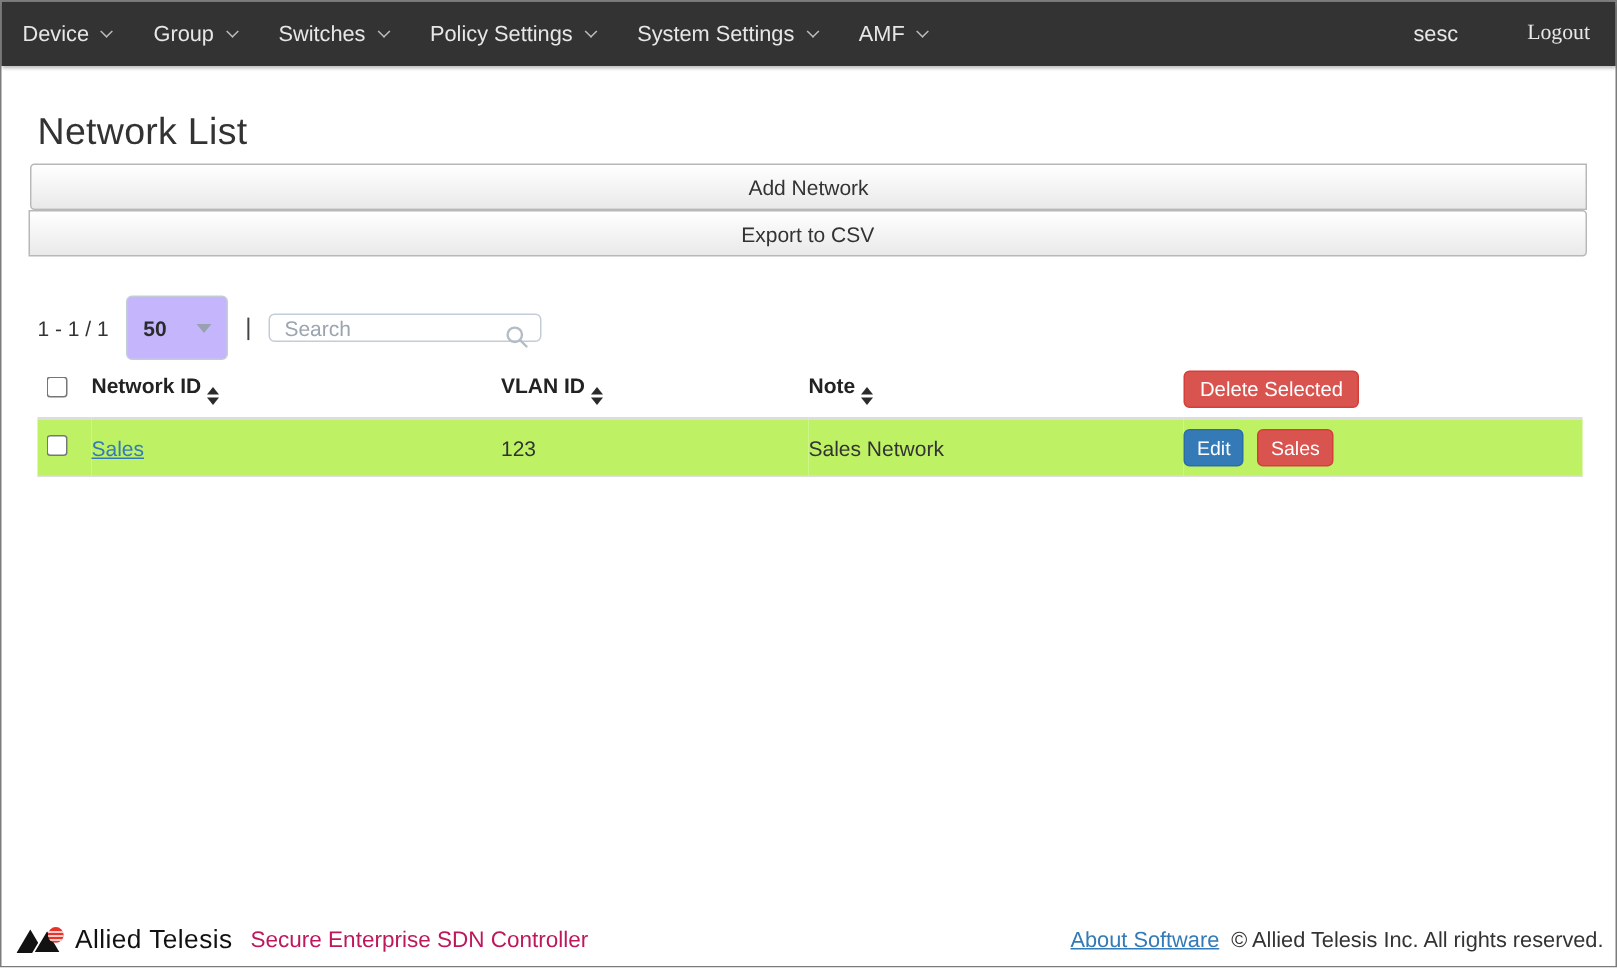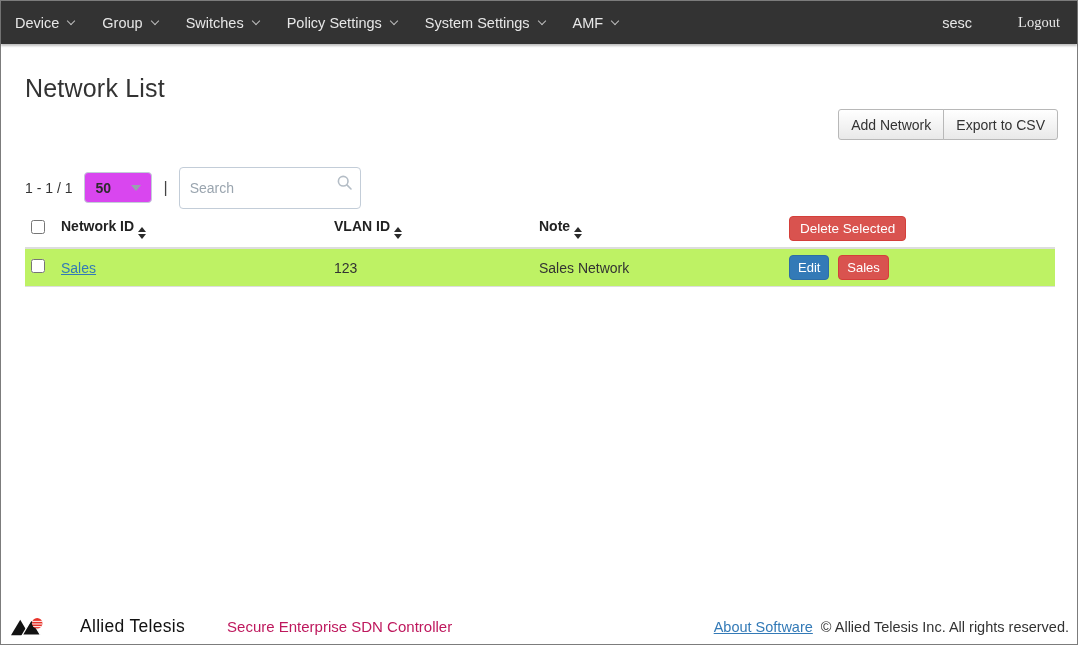--- a/index.html
+++ b/index.html
@@ -76,20 +76,21 @@
     font-size: 25px;
     font-weight: 400;
     color: #333;
     letter-spacing: 0.2px;
   }
 
   .toolbar {
     display: flex;
     justify-content: flex-end;
     margin: 6px 19px 0;
+    flex-direction: column;
   }
   .btn-default {
     font-family: "Liberation Sans", sans-serif;
     font-size: 14px;
     color: #333;
     background: linear-gradient(#ffffff, #e9e9e9);
     border: 1px solid #b8b8b8;
     padding: 6px 12px;
     height: 31px;
     cursor: pointer;
@@ -98,41 +99,41 @@
   .btn-default:last-child { border-radius: 0 3px 3px 0; margin-left: -1px; }
 
   .controls {
     display: flex;
     align-items: center;
     margin: 32px 24px 0;
     height: 31px;
   }
   .range-text { font-size: 14px; color: #333; margin-right: 12px; white-space: nowrap; }
   .page-size {
-    width: 68px; height: 31px;
+    width: 68px; height: 43px;
     border: 1px solid #c3cdd8;
     border-radius: 4px;
-    background: #d946ef;
+    background: #c4b5fd;
     display: flex;
     align-items: center;
     padding: 0 10px;
     cursor: pointer;
   }
   .page-size-value { font-size: 14px; color: #2b2b2b; font-weight: 700; }
   .caret-down {
     margin-left: auto;
     width: 0; height: 0;
     border-left: 5px solid transparent;
     border-right: 5px solid transparent;
     border-top: 6px solid #97a2ae;
   }
   .separator { color: #444; font-size: 16px; margin: 0 11px; }
   .search-box {
     position: relative;
-    width: 182px; height: 42px;
+    width: 182px; height: 19px;
   }
   .search-input {
     width: 100%; height: 100%;
     border: 1px solid #c3cdd8;
     border-radius: 4px;
     font-family: "Liberation Sans", sans-serif;
     font-size: 14px;
     color: #333;
     padding: 0 30px 0 10px;
     outline: none;
@@ -220,21 +221,20 @@
   .btn-row + .btn-row { margin-left: 5px; }
   .link { color: #337ab7; text-decoration: underline; cursor: pointer; }
 
   
   .footer {
     height: 35px;
     flex-shrink: 0;
     display: flex;
     align-items: center;
     padding: 0 8px 0 10px;
-    gap: 30px;
   }
   .logo-mark { display: block; }
   .brand-name {
     font-size: 17.5px;
     color: #111;
     margin-left: 6px;
     letter-spacing: 0.3px;
     white-space: nowrap;
   }
   .product-name {

